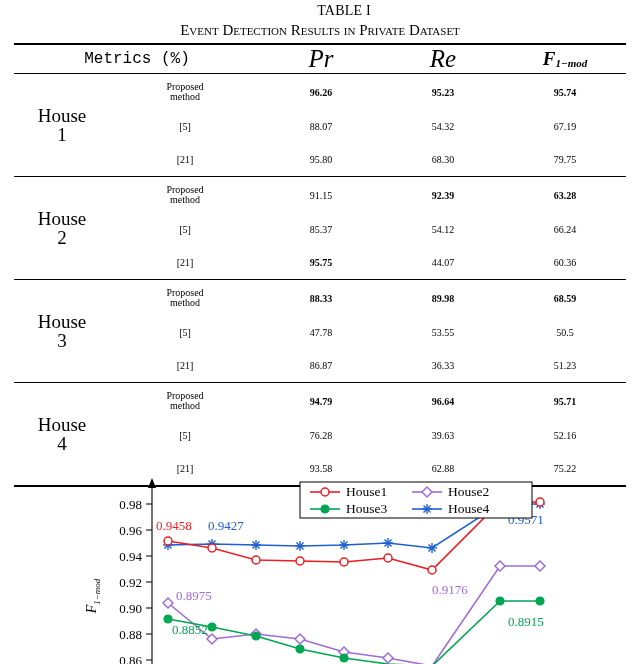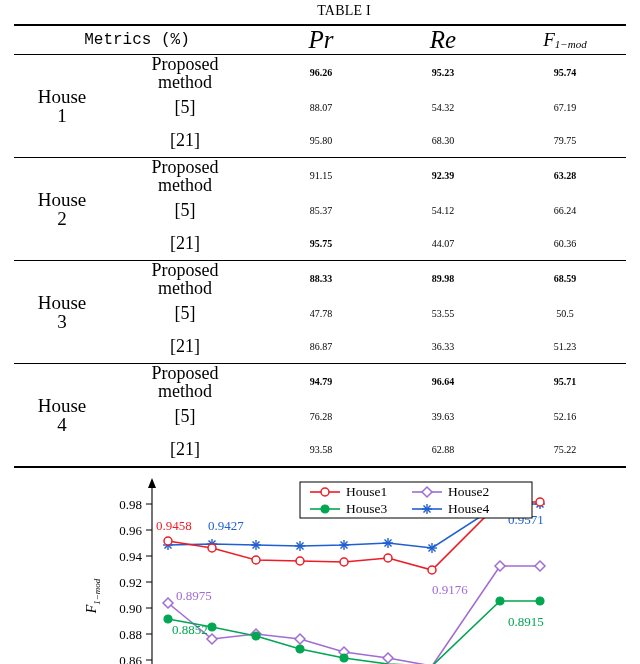--- a/index.html
+++ b/index.html
@@ -64,34 +64,35 @@
     font-size: 16px;
     font-family: Liberation Mono, monospace;
   }
   .hdr .mathital {
     font-style: italic;
     font-size: 25px;
   }
   .hdr .fsub {
     font-style: italic;
     font-size: 19px;
+    font-weight: bold;
   }
   .hdr .fsub sub {
     font-style: italic;
     font-size: 11px;
     vertical-align: -0.22em;
   }
   td.housecell {
     font-size: 19px;
     line-height: 1.05;
     width: 96px;
   }
   td.methodcell {
     width: 150px;
-    font-size: 18px;
+    font-size: 10px;
     line-height: 1.0;
   }
   td.valcell {
     width: 122px;
     font-size: 10px;
   }
   .b { font-weight: bold; }
   .datarow td { height: 33px; }
   .datarow.firstofgroup td { height: 36px; }
   .two-line {
@@ -126,20 +127,21 @@
     font-size: 13px;
   }
 </style>
 </head>
 <body>
 
 <div class="page">
 
   <div class="caption">
     <span class="cap-line1">TABLE I</span>
+    <span class="cap-line2 smallcaps">Event Detection Results in Private Dataset</span>
   </div>
 
   <table class="tbl">
     <tbody>
       <tr class="hdr rule-top">
         <td colspan="2" class="metrics">Metrics (%)</td>
         <td class="mathital">Pr</td>
         <td class="mathital">Re</td>
         <td>
           <span class="fsub"><span>F</span><sub>1−mod</sub></span>

